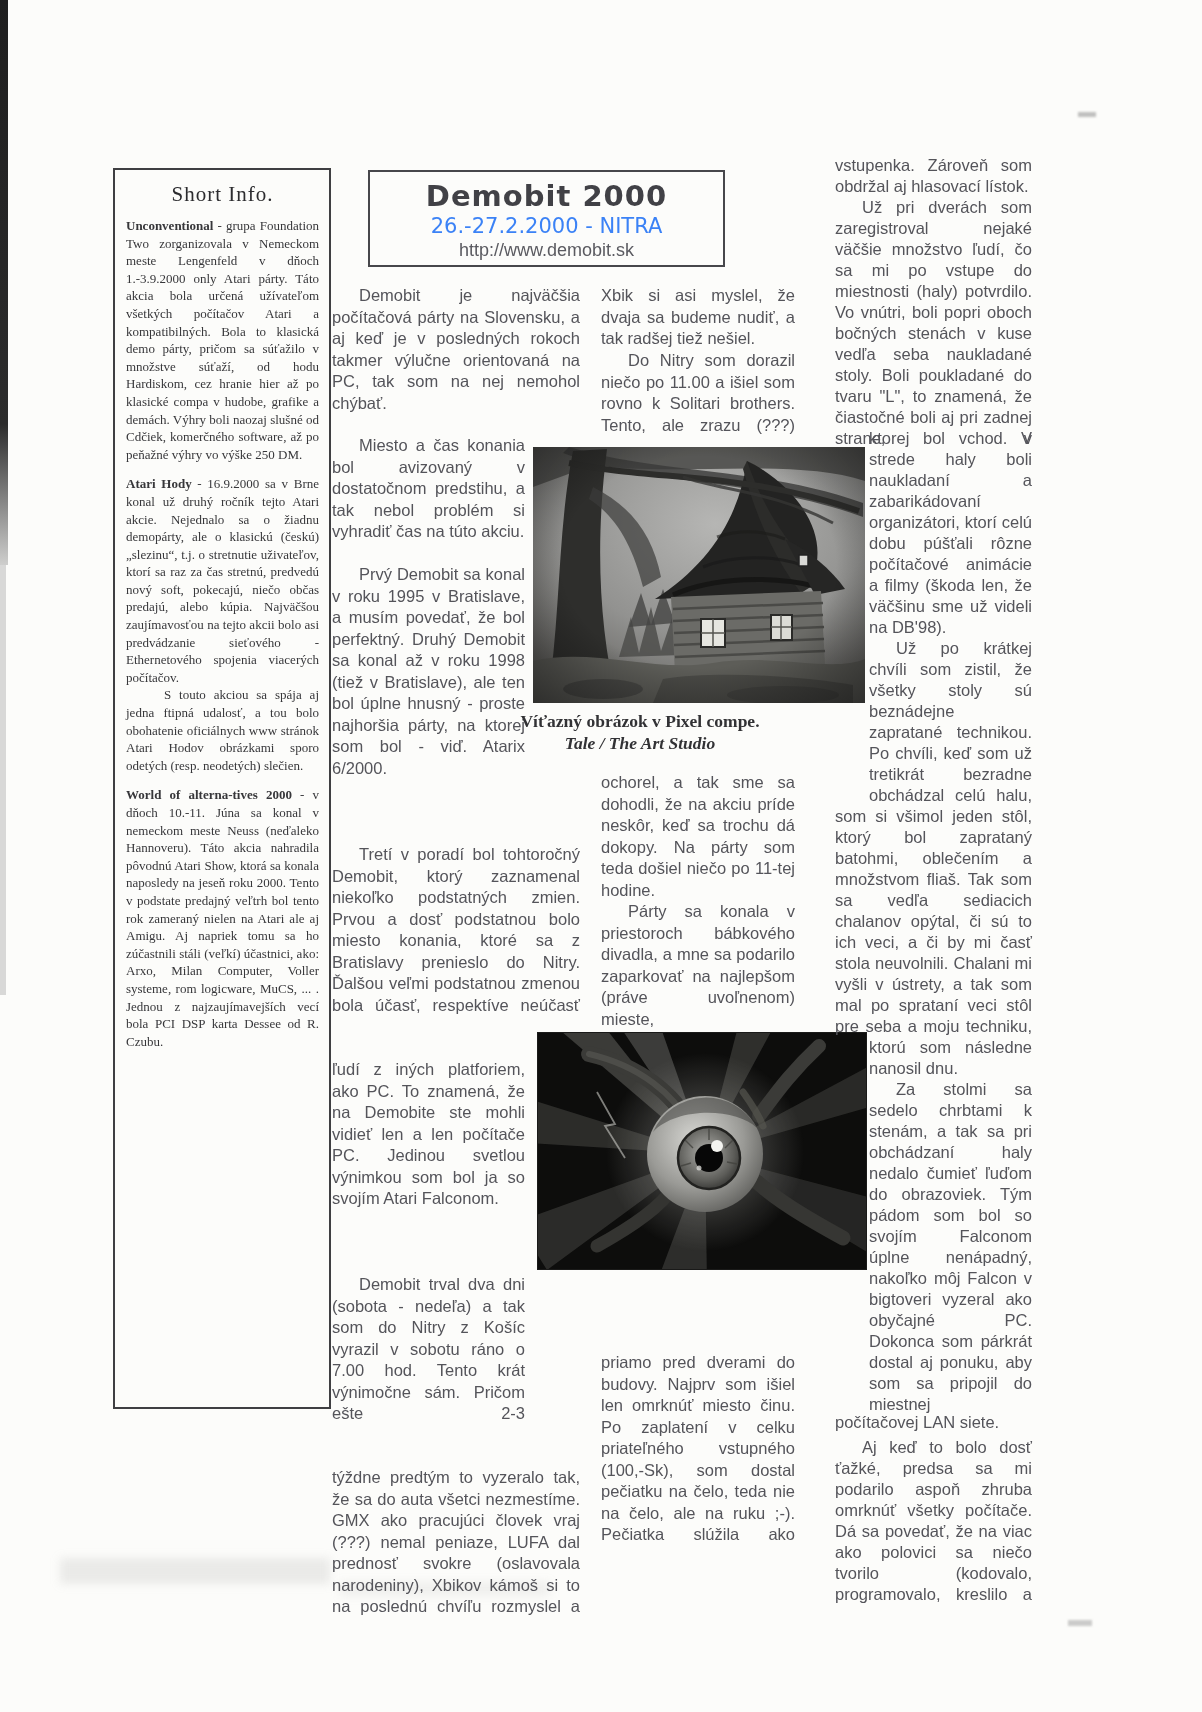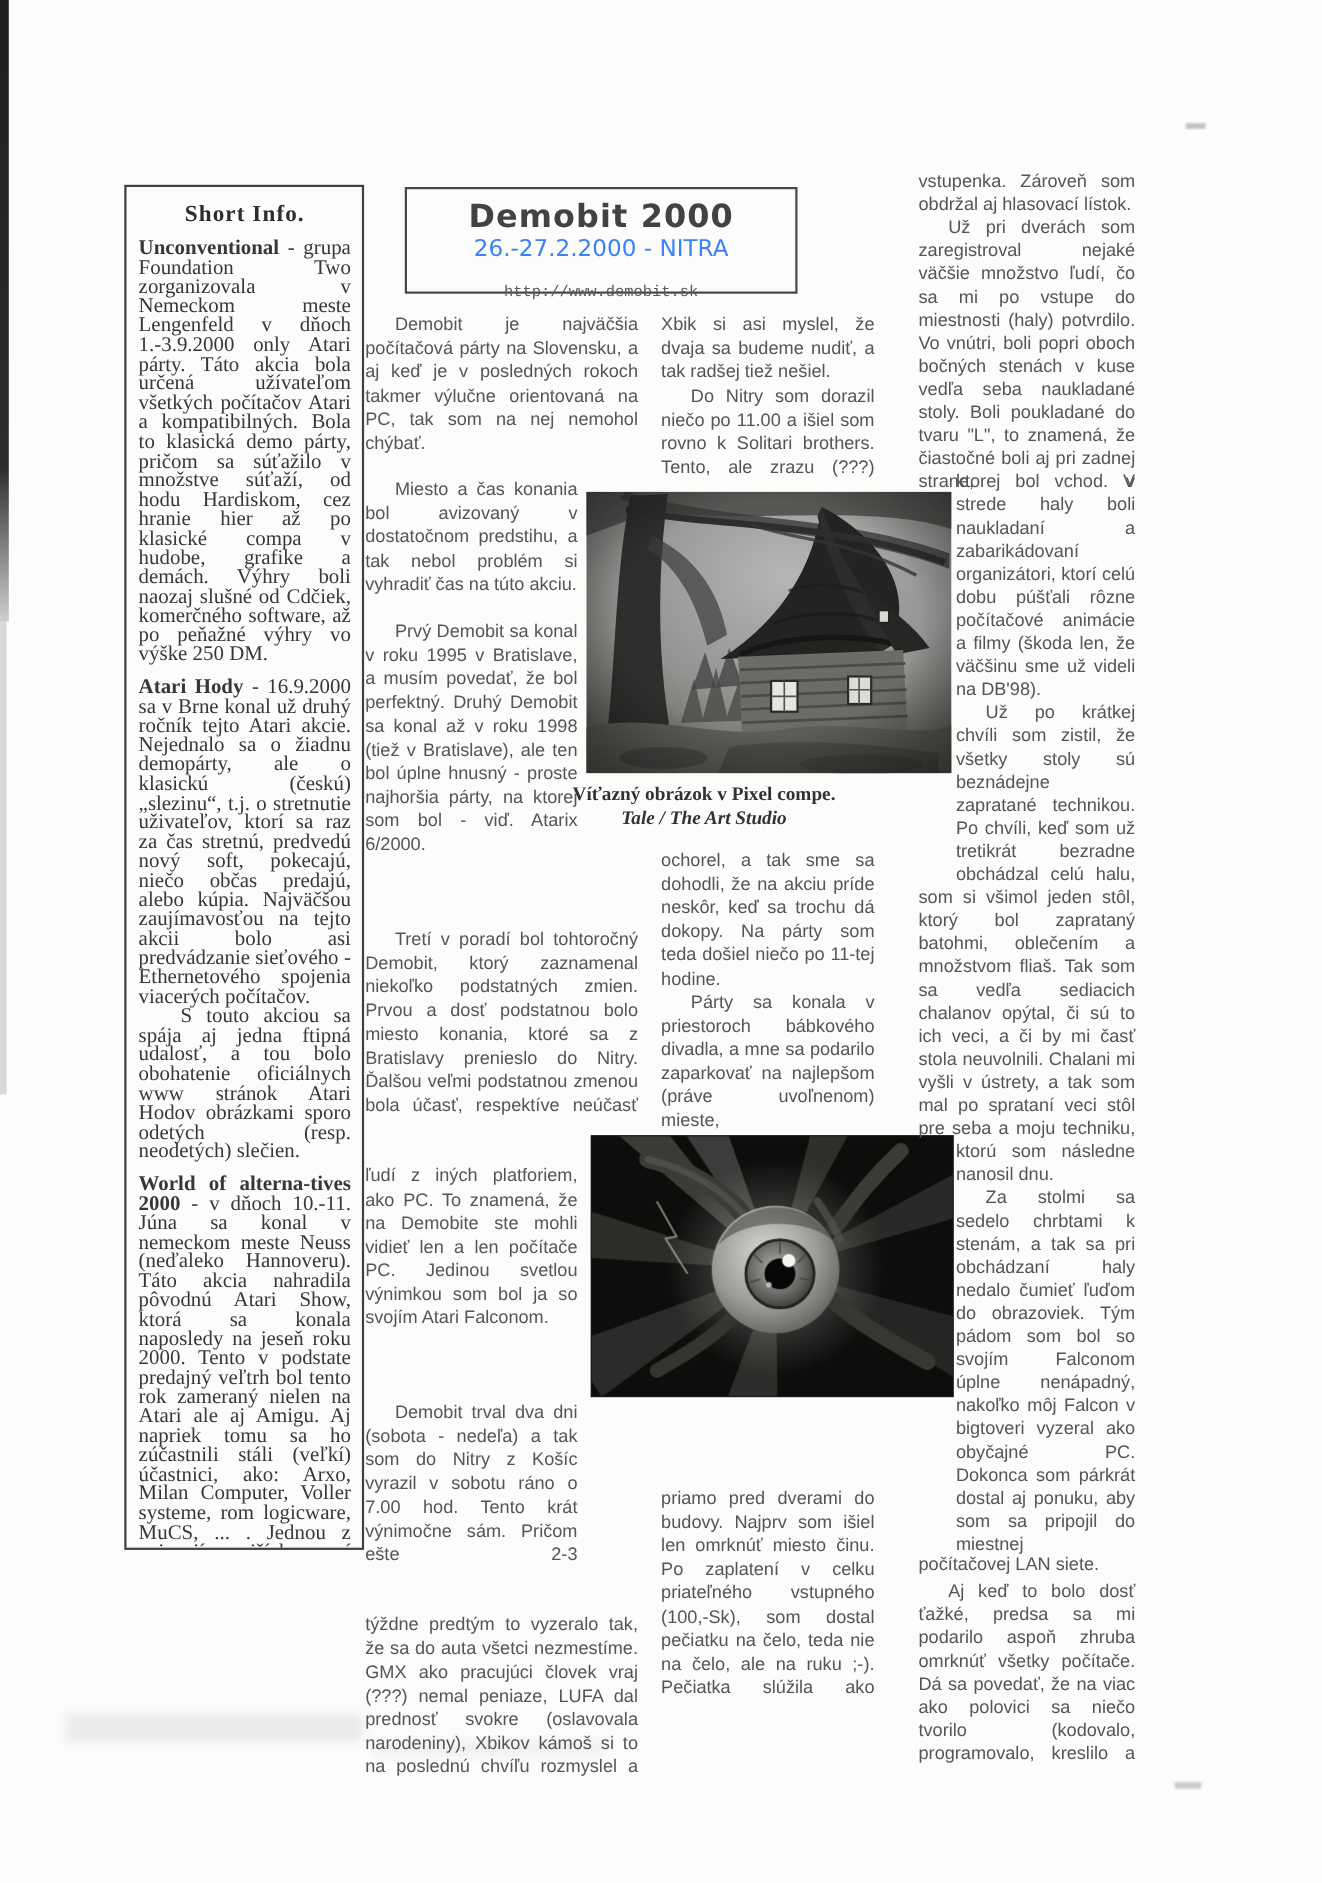--- a/index.html
+++ b/index.html
@@ -9,34 +9,34 @@
   .t{position:absolute;margin:0;}
   .sans{font-family:"Liberation Sans",sans-serif;font-size:16.5px;line-height:21.5px;
         color:#54545a;text-align:justify;}
   .lh21{line-height:21px;}
   .ind{text-indent:27px;}
   .cj{text-align-last:justify;}
   
   .short-box{position:absolute;left:113px;top:168px;width:218px;height:1241px;
              border:2px solid #3f3f42;box-sizing:border-box;padding:10px 10px 0 11px;
              font-family:"Liberation Serif",serif;color:#37373a;overflow:hidden;}
-  .short-title{margin:2px 0 10px 0;text-align:center;font-weight:bold;font-size:21px;
+  .short-title{margin:2px 0 10px 0;text-align:center;font-weight:normal;font-size:21px;
                letter-spacing:1px;color:#2c2c2f;}
-  .short-box p{margin:0;font-size:19px;line-height:17.6px;text-align:justify;}
+  .short-box p{margin:0;font-size:13px;line-height:17.6px;text-align:justify;}
   .short-box p.gap{margin-top:12px;}
   .short-box .lead{font-weight:bold;}
   .ind2{text-indent:38px;}
   
   .head-box{position:absolute;left:368px;top:170px;width:357px;height:97px;
             border:2px solid #47474b;box-sizing:border-box;text-align:center;
             color:#4a4a4f;padding-top:7px;}
   .head-title{font-family:"DejaVu Sans",sans-serif;font-weight:bold;font-size:29px;
               letter-spacing:1px;color:#414146;margin:0;}
   .head-dates{font-family:"DejaVu Sans",sans-serif;font-size:21px;margin:1px 0 0 0;color:#3b82f6;}
-  .head-url{font-family:Liberation Mono, monospace;font-size:14px;margin:20px 0 0 0;color:#5a5a60;}
+  .head-url{font-family:Liberation Sans, sans-serif;font-size:18px;margin:2px 0 0 0;color:#5a5a60;}
   
   .fig{position:absolute;display:block;}
   .caption{position:absolute;text-align:center;font-family:"Liberation Serif",serif;
            font-weight:bold;font-size:17.5px;line-height:22px;color:#323235;}
   .caption .credit{font-style:italic;}
   
   .art{position:absolute;pointer-events:none;}
 </style>
 </head>
 <body>

